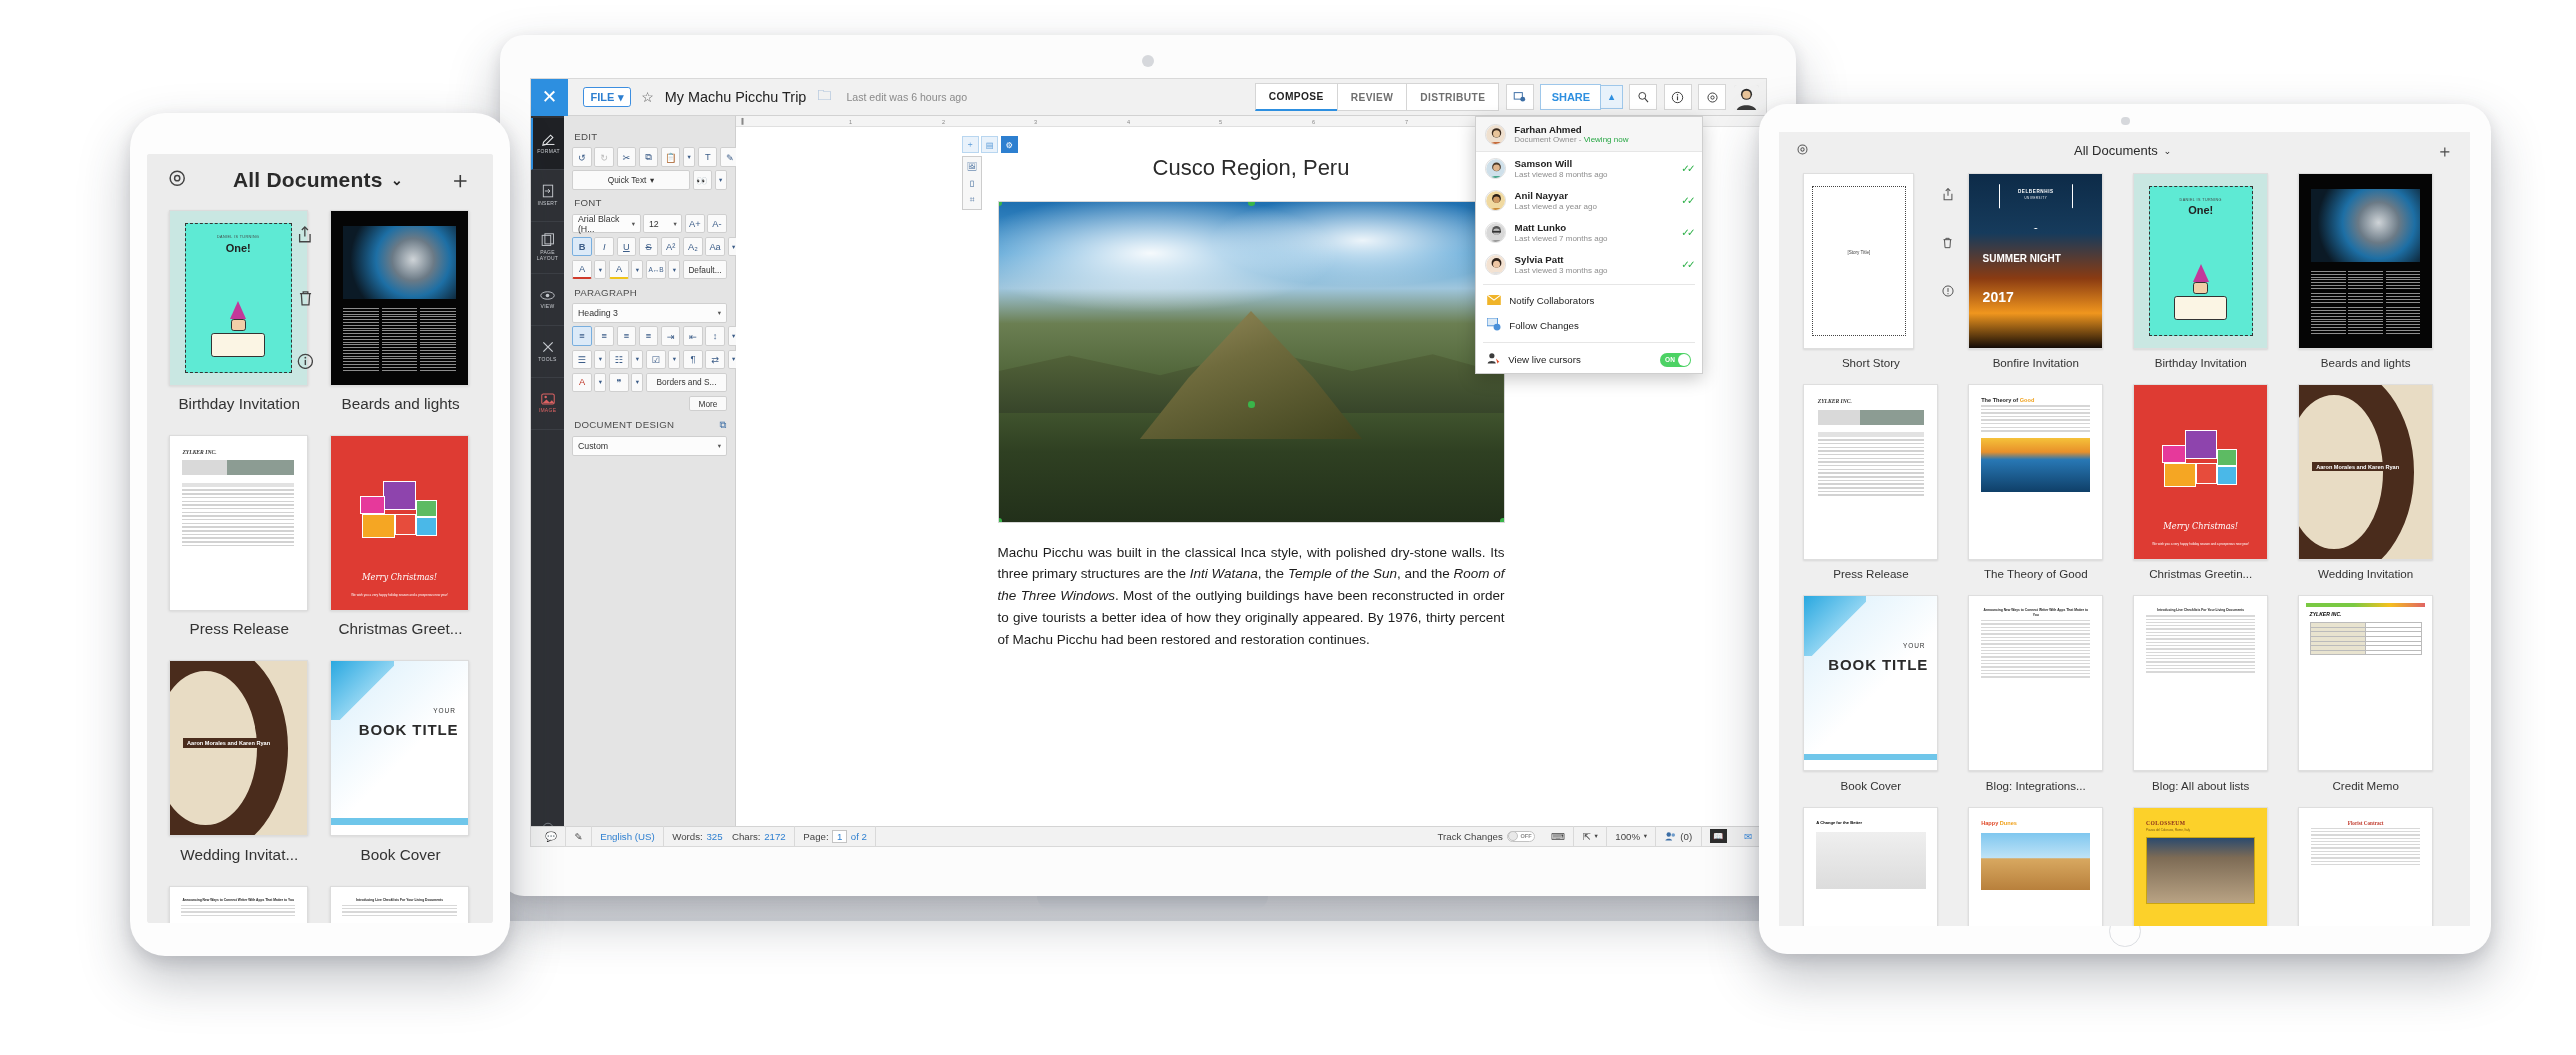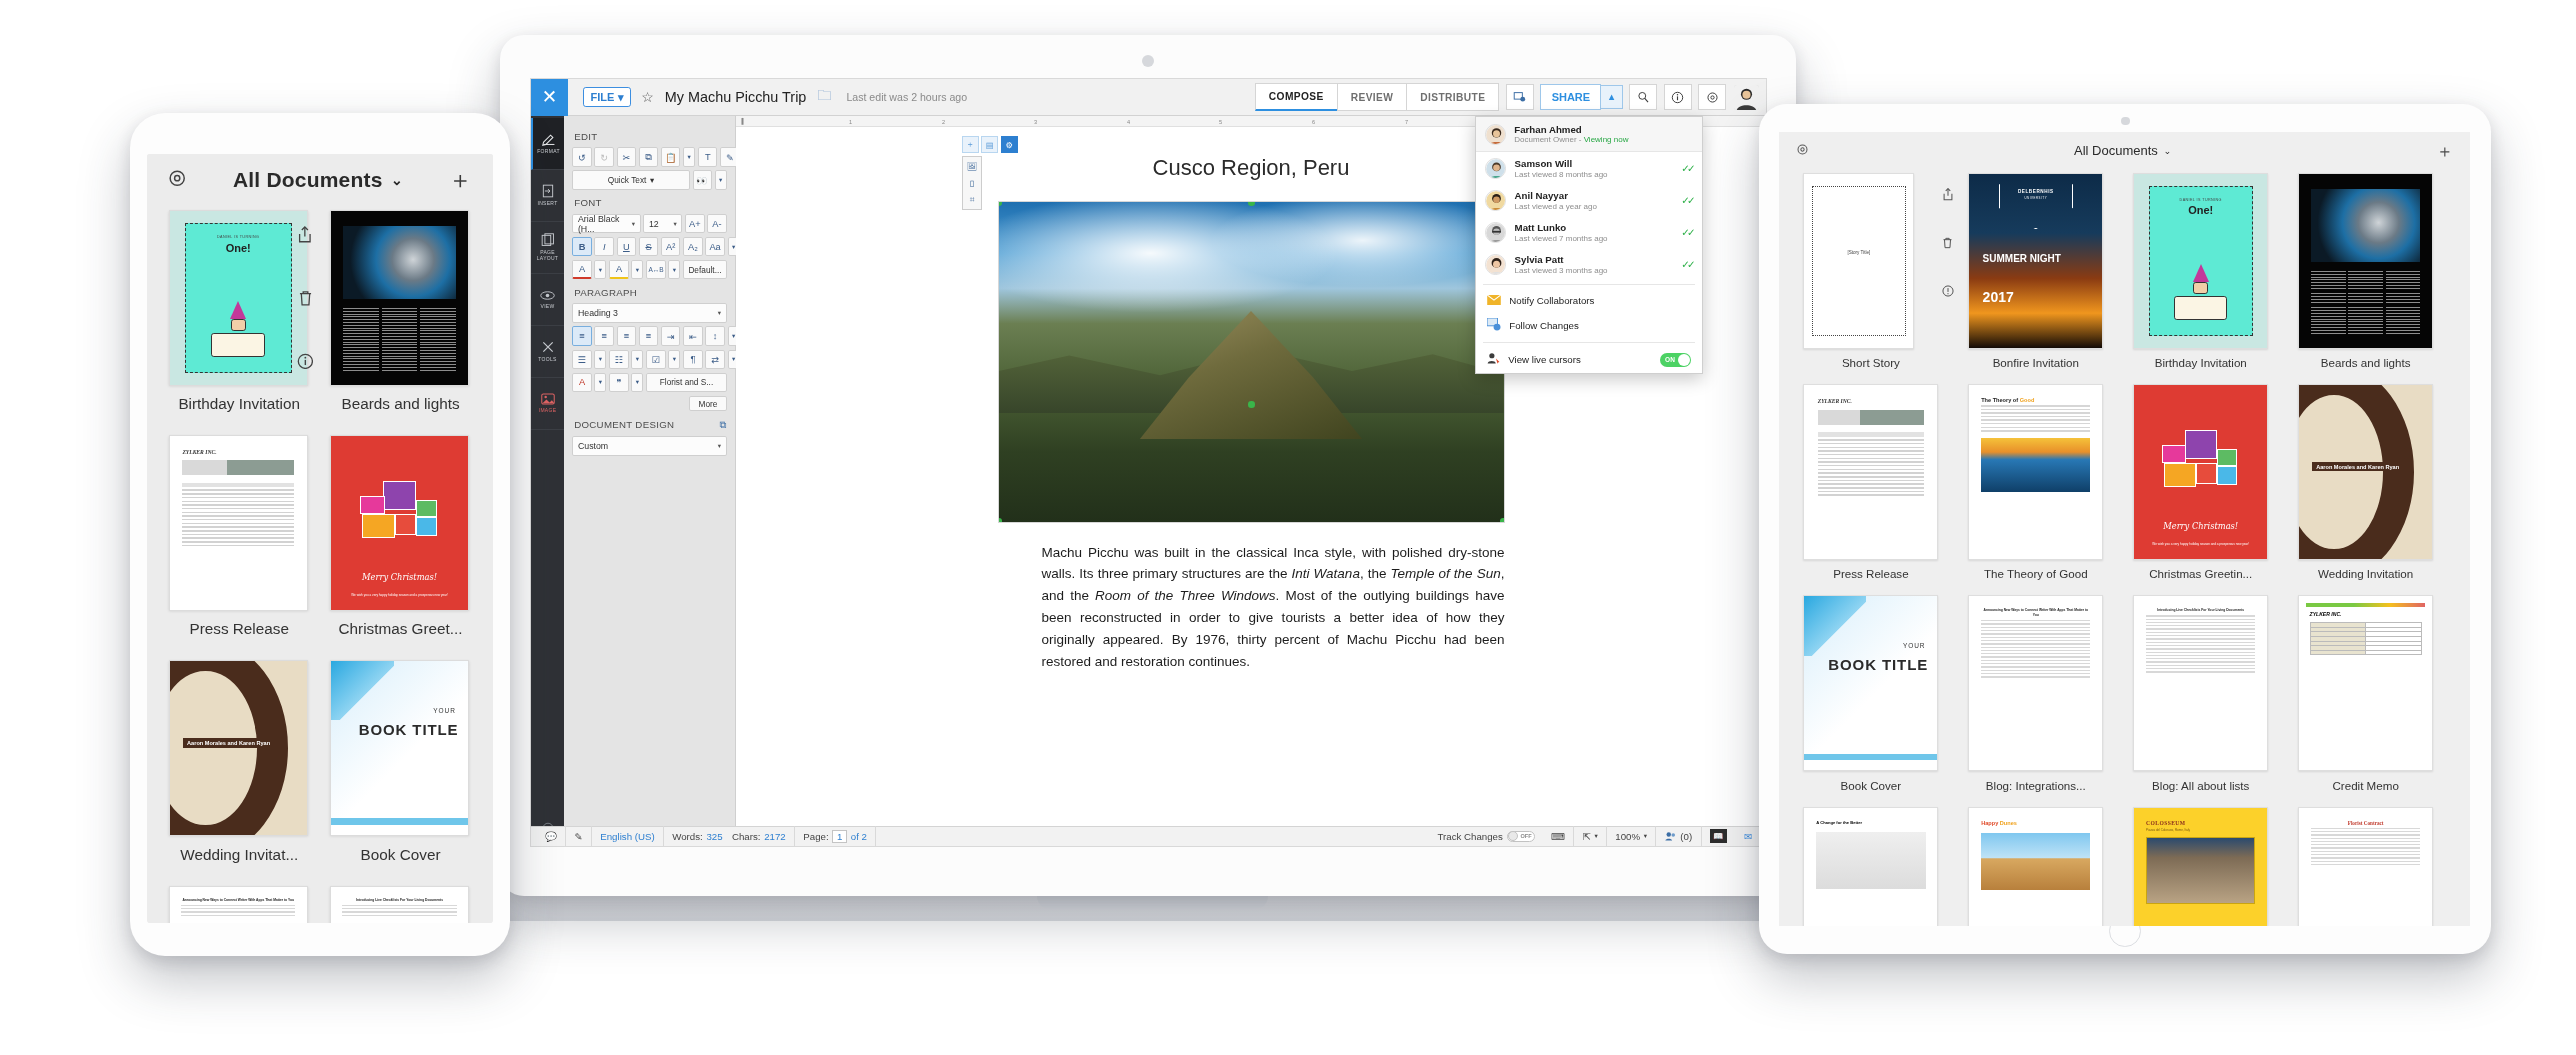--- a/index.html
+++ b/index.html
@@ -95,21 +95,21 @@
      font-size:5.6px; color:#888; }
   .ruler .tickrow { position:absolute; left:0; top:0; right:0; height:11px; }
   .page { margin:0 auto; width:593px; background:#fff; position:relative; padding:16.7px 43px 0 43px; }
   .doc-title { text-align:center; font-size:37px; font-weight:900; color:#2aaae2;
      letter-spacing:-0.9px; font-family:"DejaVu Sans", sans-serif; }
   .doc-sub { text-align:center; font-size:22px; color:#2b2b2b; margin-top:11px; font-weight:400; }
   .hero { margin:20.4px auto 0 auto; width:507px; height:322px; position:relative;
      border:0.9px solid #d7d7d7; overflow:hidden; }
   .hero-handle { position:absolute; width:6.5px; height:6.5px; background:#3ab54a; border-radius:50%; }
   .body-p { margin-top:18.5px; font-size:13.5px; line-height:1.62; color:#1d1d1d;
-     text-align:justify;margin-left:44px; }
+     text-align:justify; }
   .body-p i { font-style:italic; }
 
   .img-tool { position:absolute; left:7.4px; top:9.3px; }
   .it-row { display:flex; gap:2.8px; }
   .it-btn { width:16.7px; height:16.7px; background:#e9f2fb; border:0.9px solid #b8d6f0;
      display:flex; align-items:center; justify-content:center; font-size:8.3px; color:#5b9bd8; }
   .it-btn.sel2 { background:#2d7fd0; border-color:#2d7fd0; color:#fff; }
   .it-stack { margin-top:2.8px; width:20.4px; background:#f7f7f7; border:0.9px solid #cdcdcd;
      padding:2.8px 1.9px; display:flex; flex-direction:column; gap:3.7px; align-items:center; }
   .it-s { width:15px; height:13px; display:flex; align-items:center; justify-content:center;
@@ -286,21 +286,21 @@
 
       <div class="ed-topbar">
         <div class="close-sq">✕</div>
         <div class="file-btn">
           <span>FILE</span>
           <span>▾</span>
         </div>
         <div class="star">☆</div>
         <div class="doc-name">My Machu Picchu Trip</div>
         <div class="folder-ic">🗀</div>
-        <div class="last-edit">Last edit was 2 hours ago</div>
+        <div class="last-edit">Last edit was 6 hours ago</div>
 
         <div class="topbar-right">
           <div class="tab-btn active">COMPOSE</div>
           <div class="tab-btn">REVIEW</div>
           <div class="tab-btn last">DISTRIBUTE</div>
           <div class="icon-btn">
             <svg width="13" height="13" viewBox="0 0 16 16">
                 <rect x="1.5" y="2" width="10" height="8" fill="none" stroke="#3c6ea5" stroke-width="1.2"></rect>
                 <circle cx="12" cy="10" r="3" fill="#3c6ea5"></circle>
               </svg>
@@ -582,21 +582,21 @@
             <div class="tbtn">¶</div>
             <div class="tbtn">⇄</div>
             <div class="tbtn car">▾</div>
           </div>
           <div class="row">
             <div class="tbtn" style="color:#c0392b;">A</div>
             <div class="tbtn car">▾</div>
             <div class="tbtn">❞</div>
             <div class="tbtn car">▾</div>
             <div class="tbtn wide" style="flex:1;">
-              <span>Florist and S...</span>
+              <span>Borders and S...</span>
               </div>
           </div>
           <div class="row">
             <div class="more-btn">More</div>
           </div>
 
           <div class="sec-h" style="display:flex;align-items:center;">
             <span>DOCUMENT DESIGN</span>
             <span style="margin-left:auto;color:#3c6ea5;">⧉</span>
           </div>

